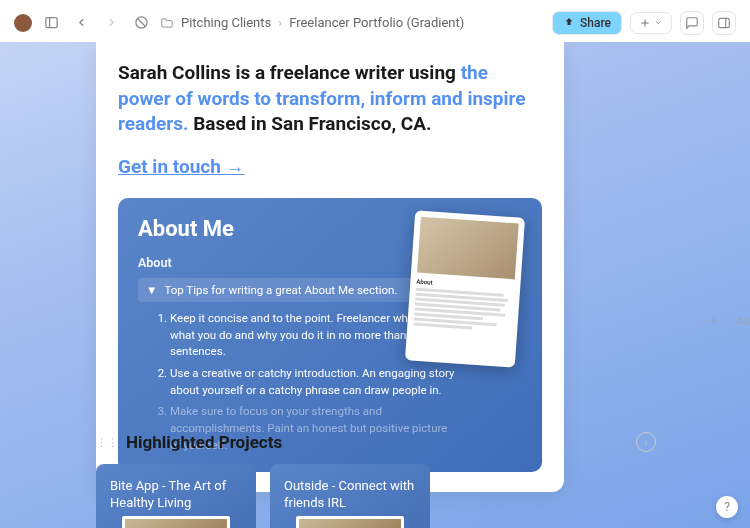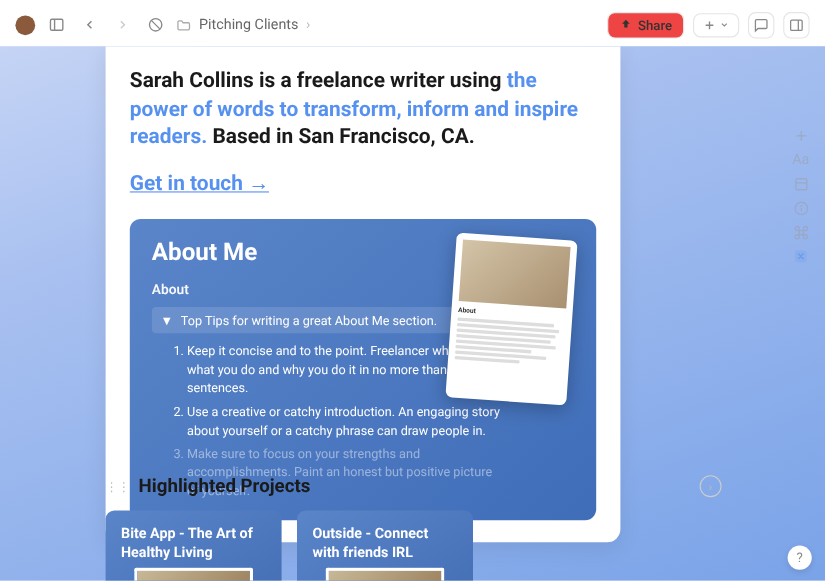--- a/index.html
+++ b/index.html
@@ -4,21 +4,21 @@
 <style>
 *{box-sizing:border-box;margin:0;padding:0}
 body{font-family:-apple-system,BlinkMacSystemFont,"Segoe UI",Roboto,sans-serif;background:#f3f3f3;width:750px;height:528px;overflow:hidden;position:relative}
 .toolbar{height:46px;background:#fff;display:flex;align-items:center;padding:0 14px;gap:8px;font-size:13px;color:#333;border-bottom:1px solid #f0f0f0}
 .avatar{width:18px;height:18px;border-radius:50%;background:#8b5a3c}
 .iconbtn{display:flex;align-items:center;justify-content:center;width:22px;height:22px;color:#888;cursor:pointer}
 .iconbtn.disabled{color:#ccc}
 .breadcrumb{display:flex;align-items:center;gap:7px;color:#666;font-size:13px}
 .breadcrumb-sep{color:#bbb}
 .spacer{flex:1}
-.share-btn{display:flex;align-items:center;gap:5px;background:#ef4444;border:1px solid #e8e8e8;border-radius:7px;padding:4px 10px;font-size:12px;font-weight:500;cursor:pointer}
+.share-btn{display:flex;align-items:center;gap:5px;background:#7dd3fc;border:1px solid #e8e8e8;border-radius:7px;padding:4px 10px;font-size:12px;font-weight:500;cursor:pointer}
 .add-btn{display:flex;align-items:center;gap:3px;background:#fff;border:1px solid #e5e5e5;border-radius:7px;padding:4px 8px;cursor:pointer;color:#888}
 .toolbtn{width:24px;height:24px;border:1px solid #e5e5e5;border-radius:7px;display:flex;align-items:center;justify-content:center;color:#888;cursor:pointer}
 .canvas{position:absolute;top:42px;left:0;right:0;bottom:0;background:linear-gradient(160deg,#c5d4f5 0%,#a8c0f0 30%,#7aa3e8 100%);overflow:hidden}
 .doc{position:absolute;left:96px;top:0;width:468px;background:#fff;border-radius:0 0 12px 12px;padding:18px 22px 20px;box-shadow:0 6px 20px rgba(0,0,0,.08)}
 .bio{font-size:19px;font-weight:700;line-height:1.35;color:#1a1a1a}
 .bio .highlight{color:#5691f0}
 .cta{display:inline-block;margin-top:18px;font-size:19px;font-weight:700;color:#5691f0;}
 .about-card{margin-top:20px;background:linear-gradient(140deg,#5a85c9 0%,#3f6db8 100%);border-radius:10px;padding:18px 20px 14px;position:relative;color:#fff;min-height:176px;overflow:hidden}
 .about-title{font-size:22px;font-weight:700;margin-bottom:14px}
 .about-sub{font-size:12.5px;font-weight:600;margin-bottom:8px;opacity:.95}
@@ -30,23 +30,23 @@
 .preview-img{width:100%;height:56px;background:linear-gradient(135deg,#d4c4a8,#a89070);margin-bottom:5px}
 .preview-text-title{font-size:6px;font-weight:700;margin-bottom:3px;color:#333}
 .preview-line{height:3px;background:#ddd;margin-bottom:2px;border-radius:1px}
 .projects{position:absolute;left:96px;top:390px;width:560px}
 .projects-header{display:flex;align-items:center;gap:8px;margin-bottom:12px}
 .drag-icon{color:#bbb;font-size:11px}
 .projects-title{font-size:17px;font-weight:700;color:#1a1a1a;flex:1}
 .projects-arrow{width:20px;height:20px;border-radius:50%;border:1.5px solid #ccc;display:flex;align-items:center;justify-content:center;color:#bbb;font-size:11px}
 .project-grid{display:flex;gap:14px}
 .project-card{flex:0 0 160px;background:linear-gradient(150deg,#5a85c9,#456fb5);border-radius:8px;padding:14px 14px 0;color:#fff}
-.project-name{font-size:13px;font-weight:700;line-height:1.3;margin-bottom:4px;min-height:34px}
+.project-name{font-size:13px;font-weight:400;line-height:1.3;margin-bottom:4px;min-height:34px}
 .project-thumb{height:26px;background:linear-gradient(135deg,#c8b896,#9a7f5a);border:3px solid #fff;border-bottom:none;border-radius:3px 3px 0 0;margin:0 12px}
-.rail{position:absolute;right:0;top:42px;width:44px;bottom:0;display:flex;flex-direction:column;align-items:center;padding-top:28px;}
+.rail{position:absolute;right:0;top:42px;width:44px;bottom:0;display:flex;flex-direction:row;align-items:center;padding-top:28px;gap:14px}
 .rail-item{width:22px;height:22px;display:flex;align-items:center;justify-content:center;font-size:13px;color:#9aa5b8;opacity:.7;cursor:pointer}
 .rail-item.accent{color:#6b9de8;opacity:1}
 .help{position:absolute;right:12px;bottom:10px;width:22px;height:22px;border-radius:50%;background:#fff;display:flex;align-items:center;justify-content:center;font-size:12px;color:#888;box-shadow:0 2px 6px rgba(0,0,0,.12);cursor:pointer}
 </style>
 </head>
 <body>
 
 <div class="toolbar">
   <div class="avatar"></div>
   <div class="iconbtn">
@@ -70,20 +70,21 @@
         <circle cx="12" cy="12" r="9"></circle>
         <line x1="6" y1="6" x2="18" y2="18"></line>
       </svg>
     </div>
   <div class="breadcrumb">
     <svg width="14" height="14" viewBox="0 0 24 24" fill="none" stroke="#aaa" stroke-width="2">
         <path d="M3 7a2 2 0 012-2h4l2 3h8a2 2 0 012 2v7a2 2 0 01-2 2H5a2 2 0 01-2-2V7z"></path>
       </svg>
     <span>Pitching Clients</span>
     <span class="breadcrumb-sep">›</span>
+    <span>Freelancer Portfolio (Gradient)</span>
   </div>
   <div class="spacer"></div>
   <div class="share-btn">
     <svg width="12" height="12" viewBox="0 0 24 24" fill="#333">
         <path d="M12 2l7 7h-4v7h-6V9H5l7-7z"></path>
       </svg>
     <span>Share</span>
   </div>
   <div class="add-btn">
     <svg width="12" height="12" viewBox="0 0 24 24" fill="none" stroke="currentColor" stroke-width="2.5">

